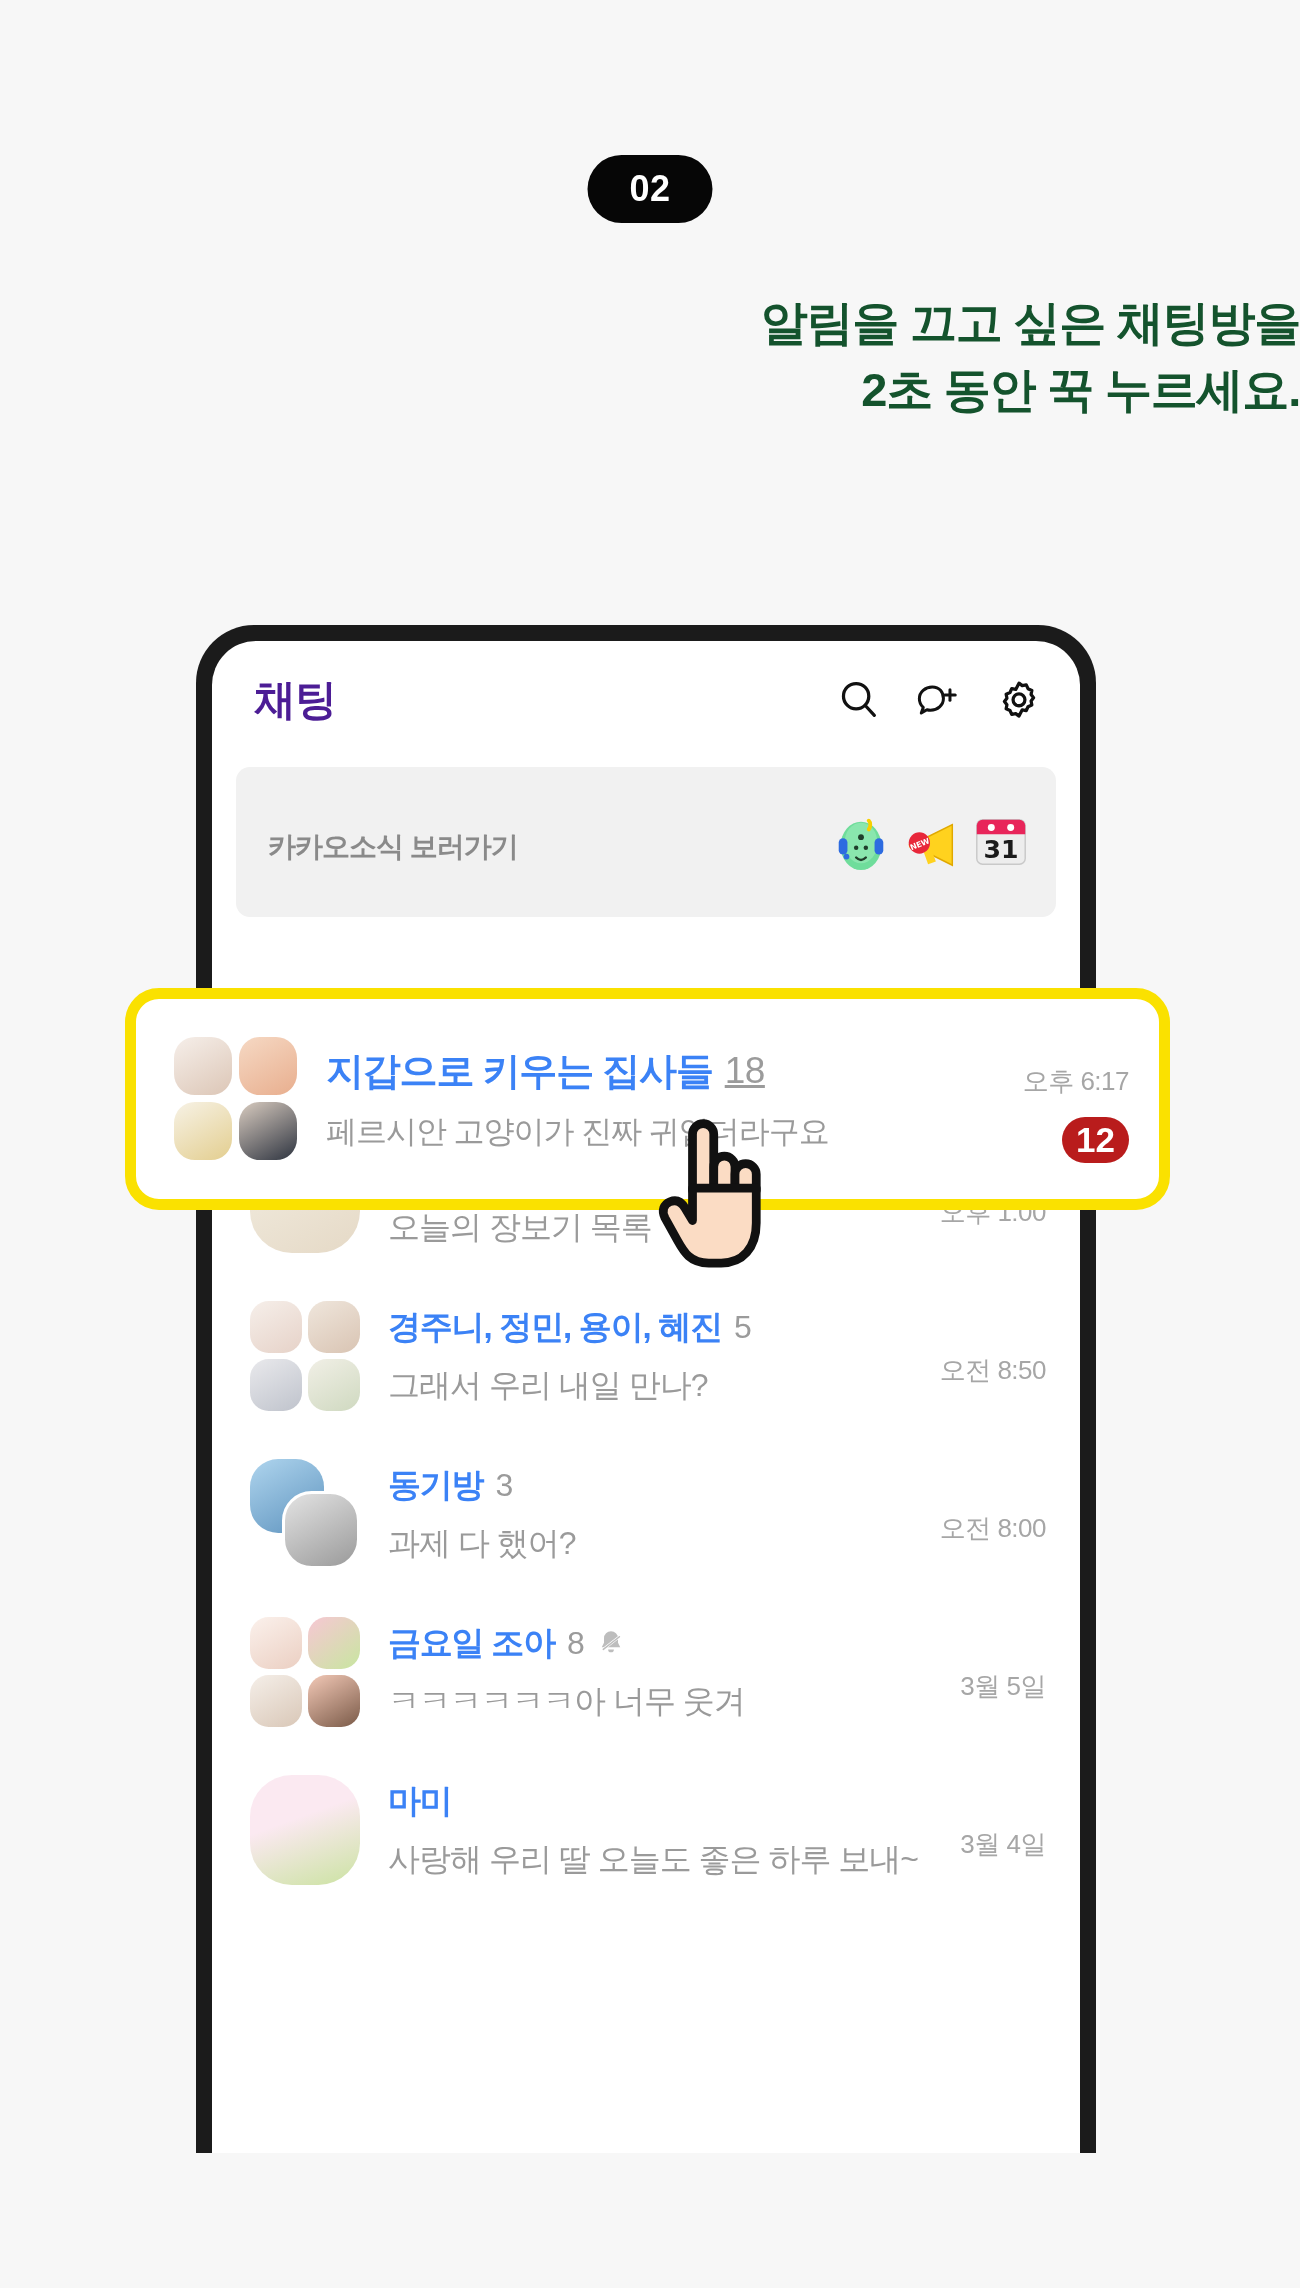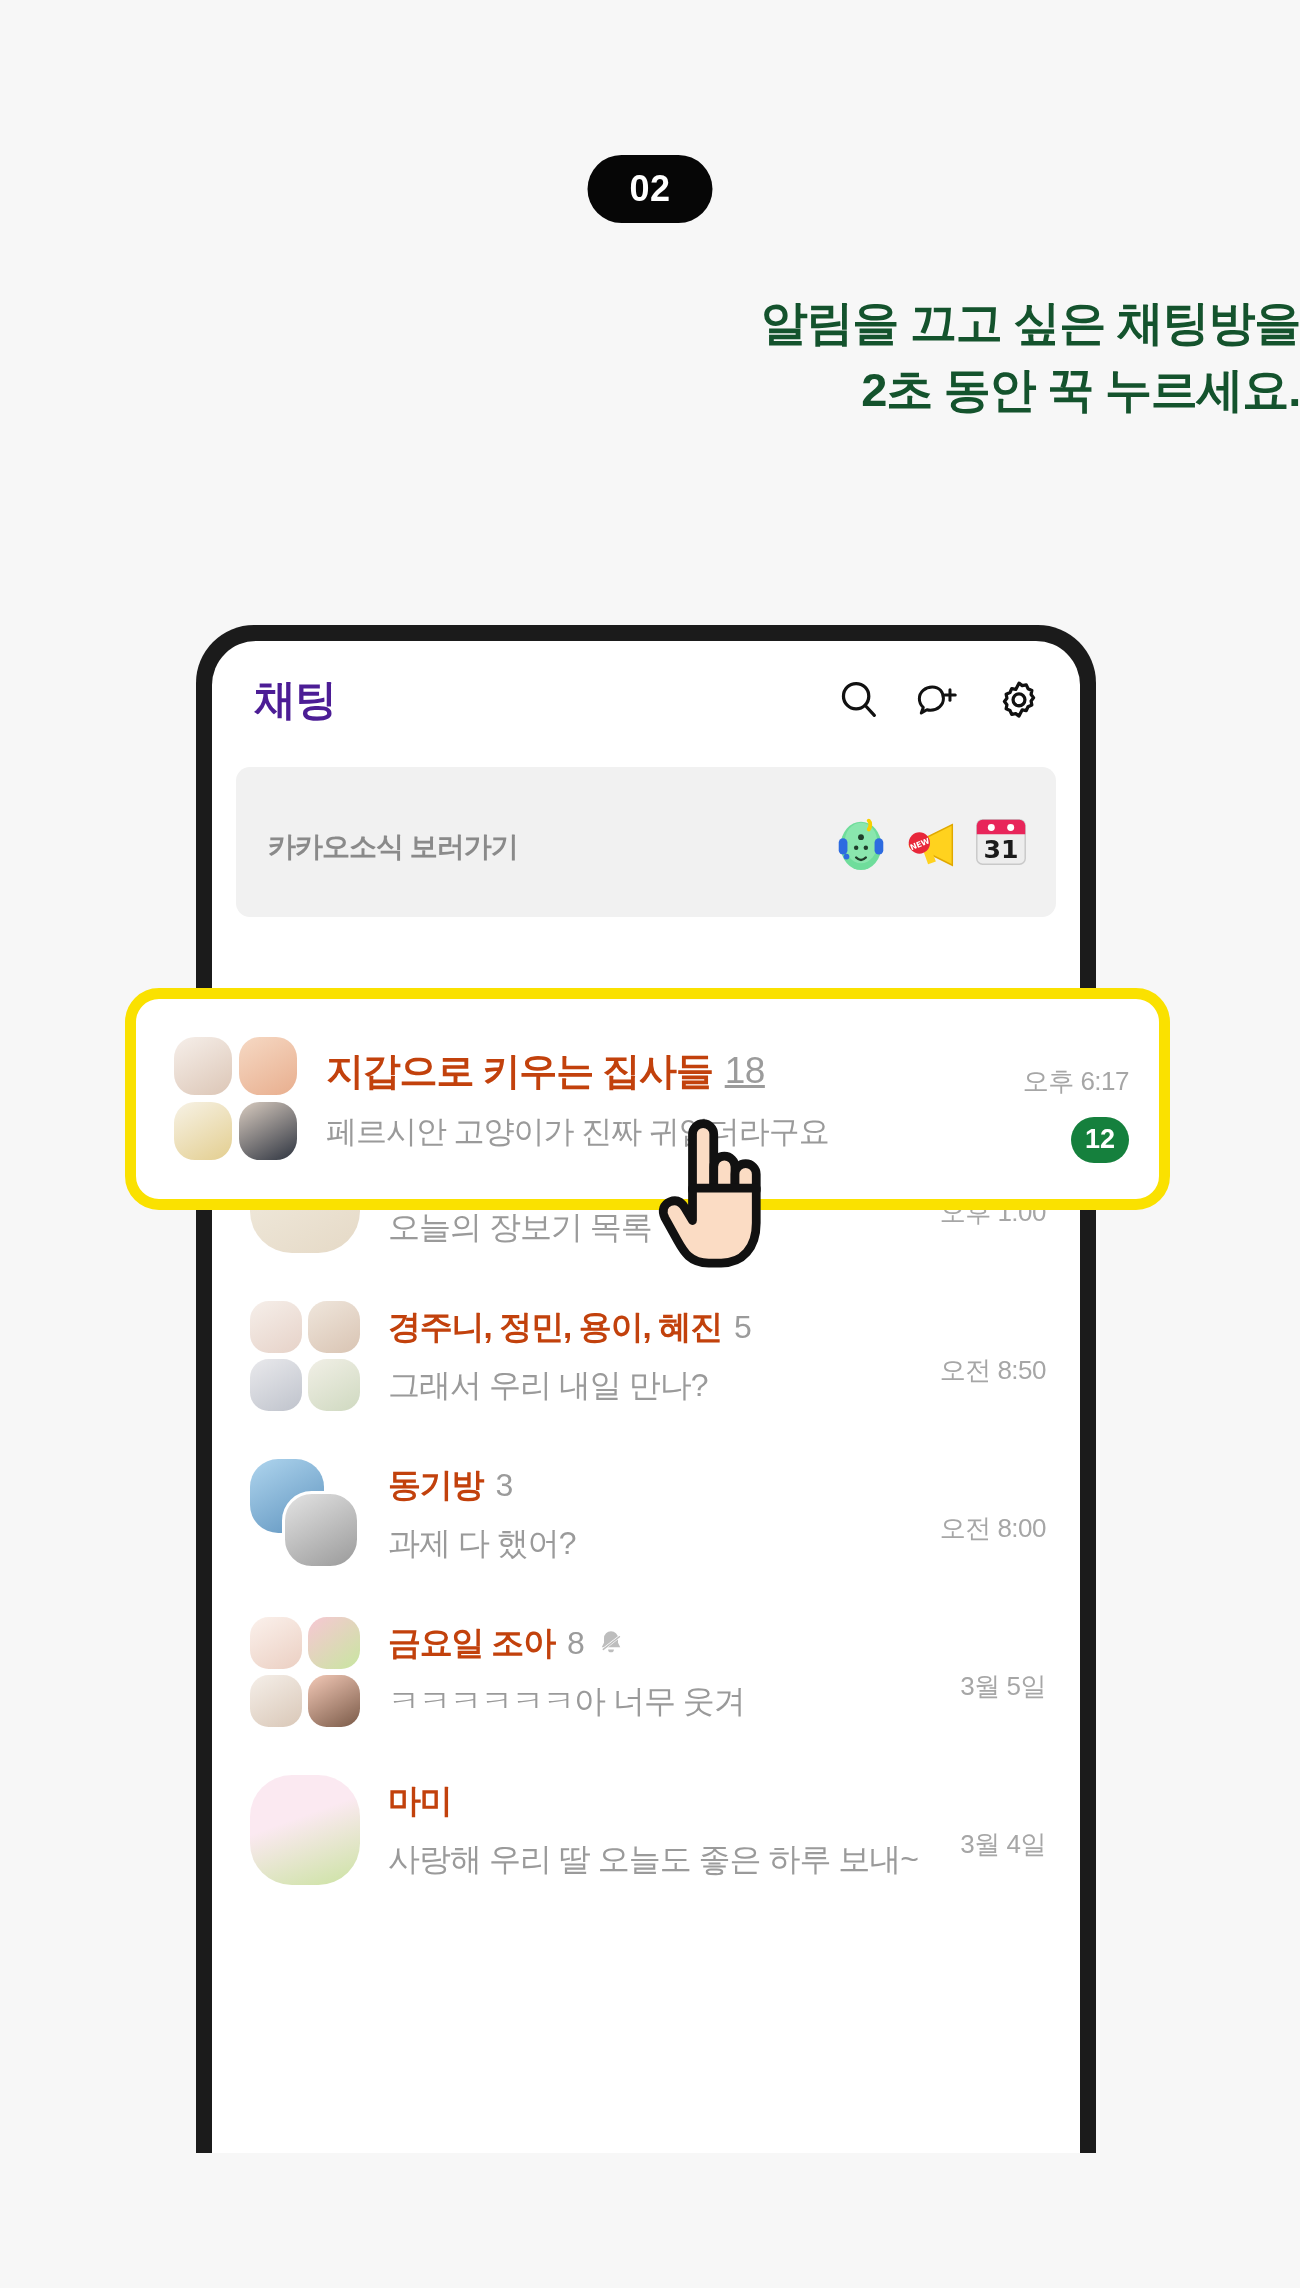--- a/index.html
+++ b/index.html
@@ -96,21 +96,21 @@
   .sq{ border-radius:38%; background-size:cover; background-position:center; display:block; }
   .av-single{ width:110px; height:110px; }
   .av-grid{ display:grid; grid-template-columns:52px 52px; grid-template-rows:52px 52px; gap:6px; }
   .av-grid .sq{ width:52px; height:52px; border-radius:36%; }
   .av-stack .sq.a{ position:absolute; left:0; top:0; width:74px; height:74px; }
   .av-stack .sq.b{ position:absolute; right:0; bottom:0; width:78px; height:78px; border:3px solid #fff; }
 
   .row-main{ flex:1 1 auto; min-width:0; padding-left:28px; }
   .row-top{ display:flex; align-items:center; }
   .row-name{
-    font-size:33px; font-weight:700; color:#c2410c;
+    font-size:33px; font-weight:700; color:#3b82f6;
     letter-spacing:-1.2px; white-space:nowrap;
   }
   .row-count{
     font-size:32px; color:#9B9B9B; font-weight:500;
     margin-left:12px; letter-spacing:-0.5px;
   }
   .me-badge{
     width:38px; height:38px; border-radius:50%;
     background:#4B5563; color:#fff;
     font-size:20px; font-weight:700;
@@ -125,23 +125,23 @@
   }
   .row-meta{
     flex:0 0 auto; margin-left:18px;
     display:flex; flex-direction:column; align-items:flex-end;
     align-self:stretch; justify-content:center; gap:18px;
     padding-top:4px;
     margin-top:24px;
   }
   .row-time{ font-size:26px; color:#A6A6A6; letter-spacing:-0.5px; white-space:nowrap; }
   .unread{
-    background:#15803d; color:#fff;
+    background:#b91c1c; color:#fff;
     min-width:58px; height:46px; border-radius:23px;
-    font-size:27px; font-weight:700;
+    font-size:35px; font-weight:700;
     display:flex; align-items:center; justify-content:center;
     padding:0 14px;
   }
 
   
   .highlight-card{
     position:absolute;
     left:125px; top:988px;
     width:1045px; height:222px;
     background:#ffffff;

